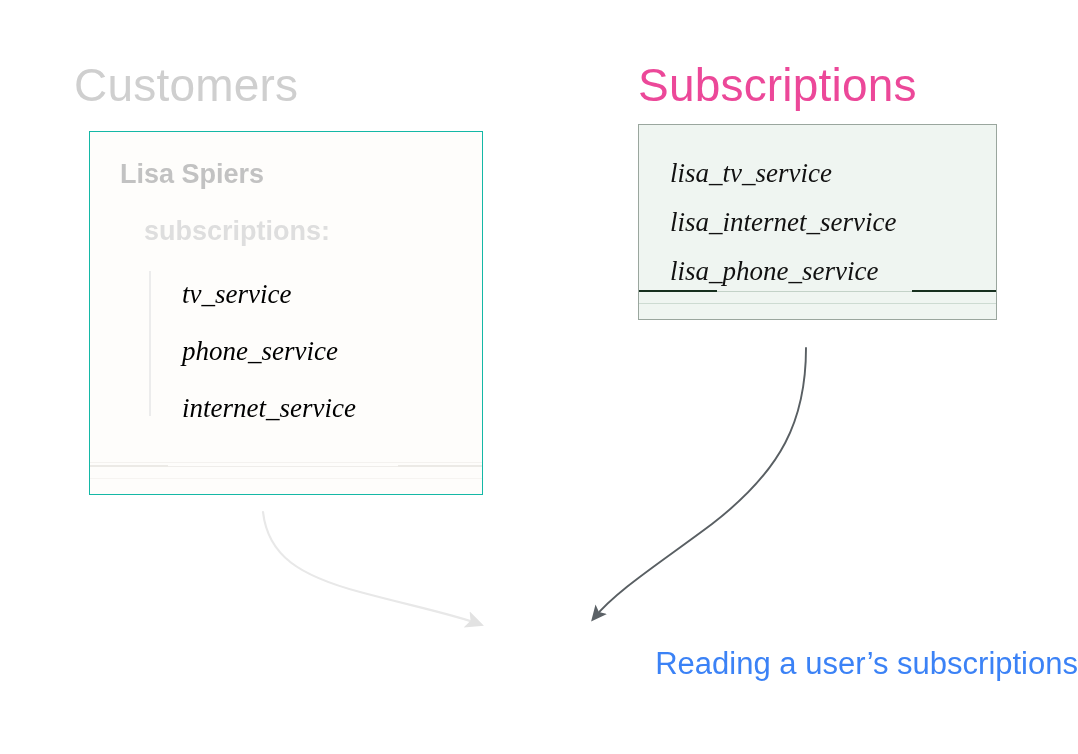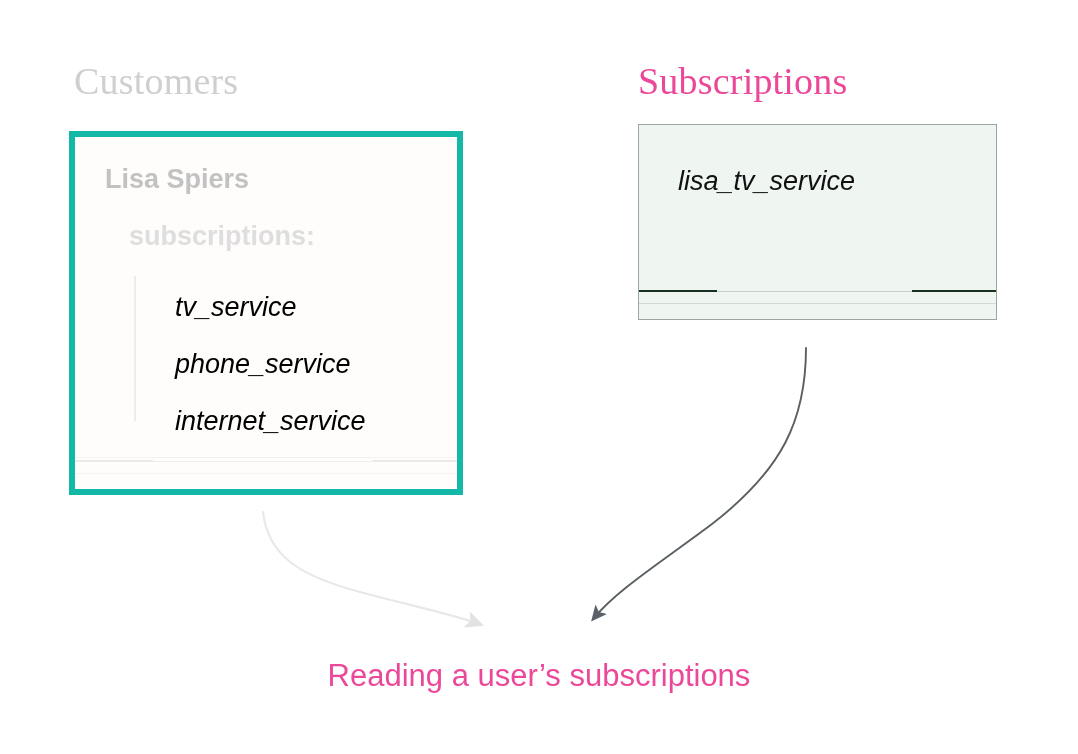--- a/index.html
+++ b/index.html
@@ -17,51 +17,50 @@
   }
 
   .stage {
     position: absolute;
     inset: 0;
   }
 
   
   .panel-title {
     position: absolute;
-    font-size: 38px;
+    font-size: 46px;
     font-weight: 400;
     letter-spacing: 0.2px;
     white-space: nowrap;
     line-height: 1;
-    font-family: Liberation Serif, serif;
   }
   #customers-title {
     left: 74px;
     top: 62px;
     color: #cfcfcf;
   }
   #subscriptions-title {
     left: 638px;
     top: 62px;
     color: #ec4899;
   }
 
   
   .panel {
     position: absolute;
     box-sizing: border-box;
   }
 
   #customers-panel {
-    left: 69px;
+    left: 89px;
     top: 131px;
     width: 394px;
     height: 364px;
     background: #fefdfb;
-    border: 6px solid #14b8a6;
+    border: 1px solid #14b8a6;
   }
   #subscriptions-panel {
     left: 638px;
     top: 124px;
     width: 359px;
     height: 196px;
     background: #eff5f1;
     border: 1px solid #9aa69e;
   }
 
@@ -75,23 +74,24 @@
   }
   .field-label {
     position: absolute;
     font-size: 27px;
     font-weight: 700;
     line-height: 1;
     white-space: nowrap;
   }
   .svc-list {
     position: absolute;
-    margin: 12px;
+    margin: 4px;
     padding: 0;
     list-style: none;
+    font-family: Liberation Serif, serif;
   }
   .svc-item {
     font-style: italic;
     font-size: 27px;
     line-height: 57px;
     white-space: nowrap;
   }
 
   
   #customers-record-name {
@@ -169,26 +169,25 @@
     height: 754px;
     pointer-events: none;
   }
 
   
   #caption {
     position: absolute;
     left: 0;
     right: 0;
     top: 648px;
-    text-align: center;
+    text-align: right;
     font-size: 31px;
-    color: #ec4899;
-    line-height: 1;
-    white-space: nowrap;
-    margin-top: 12px;
+    color: #3b82f6;
+    line-height: 1;
+    white-space: nowrap;
   }
 </style>
 </head>
 <body>
 
 <div class="stage">
 
   <div class="panel-title" id="customers-title">Customers</div>
 
   <div class="panel" id="customers-panel">
@@ -213,20 +212,22 @@
       <div class="rule-seg seg-r"></div>
     </div>
   </div>
 
   <div class="panel-title" id="subscriptions-title">Subscriptions</div>
 
   <div class="panel" id="subscriptions-panel">
 
     <ul class="svc-list" id="subscriptions-svc-list">
       <li class="svc-item">lisa_tv_service</li>
+      <li class="svc-item">lisa_internet_service</li>
+      <li class="svc-item">lisa_phone_service</li>
     </ul>
 
     <div class="rule-stack" id="subscriptions-rules">
       <div class="rule r1"></div>
       <div class="rule r2"></div>
       <div class="rule-seg seg-l"></div>
       <div class="rule-seg seg-r"></div>
     </div>
   </div>
 

